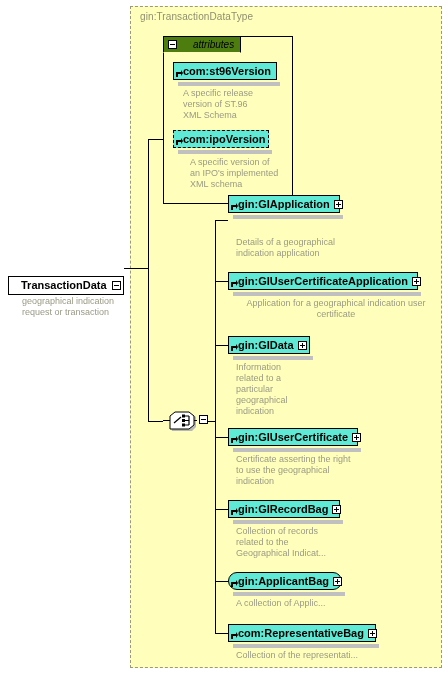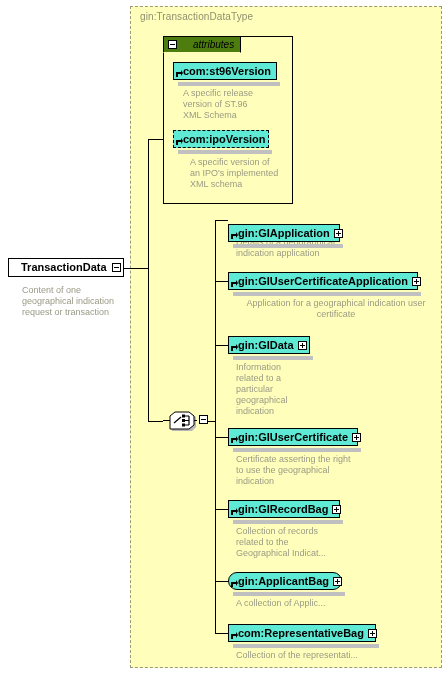--- a/index.html
+++ b/index.html
@@ -223,21 +223,21 @@
       <path d="M215 437 H 228"></path>
       <path d="M215 509 H 228"></path>
       <path d="M215 581 H 228"></path>
       <path d="M215 633 H 228"></path>
     </g>
   </svg>
 
   <div class="type-container"></div>
   <div class="type-title">gin:TransactionDataType</div>
 
-  <div class="root-box" style="width:116px;">
+  <div class="root-box" style="width:116px;margin-top:18px;">
     <span class="shadow"></span>
     <span class="node-label">TransactionData</span>
     <span class="toggle"></span>
   </div>
   <div class="annot" style="left:22px; top:285px; width:120px;">Content of one
 geographical indication
 request or transaction</div>
 
   <div class="attrs-box"></div>
   <div class="attrs-tab">
@@ -273,21 +273,21 @@
     <path d="M0 11.5 H 7" stroke="#000" stroke-width="1"></path>
     <path d="M31 11.5 H 34" stroke="#000" stroke-width="1"></path>
     <path d="M11 14 L18 8" stroke="#000" stroke-width="1.2" fill="none"></path>
     <rect x="19" y="5.5" width="3" height="3" fill="#000"></rect>
     <rect x="19" y="10" width="3" height="3" fill="#000"></rect>
     <rect x="19" y="14.5" width="3" height="3" fill="#000"></rect>
     <path d="M22 7 H 26 M22 11.5 H 26 M22 16 H 26 M26 7 V 16" stroke="#000" stroke-width="1.2" fill="none"></path>
   </svg>
   <span class="toggle comp-toggle"></span>
 
-  <div class="node" style="left:228px; top:224px; width:112px;justify-content:space-between;">
+  <div class="node" style="left:228px; top:195px; width:112px;justify-content:space-between;">
     <span class="shadow"></span>
     <svg class="ref-arrow" viewBox="0 0 7 7">
       <path d="M0 7 L0 2 L5 2 L5 0 L7 3 L5 6 L5 4 L2 4 L2 7 Z" fill="#000"></path>
     </svg>
     <span class="node-label">gin:GIApplication</span>
     <span class="toggle plus" style="margin-left:auto;"></span>
   </div>
   <div class="annot" style="left:236px; top:237px; width:160px;">Details of a geographical
 indication application</div>
 

